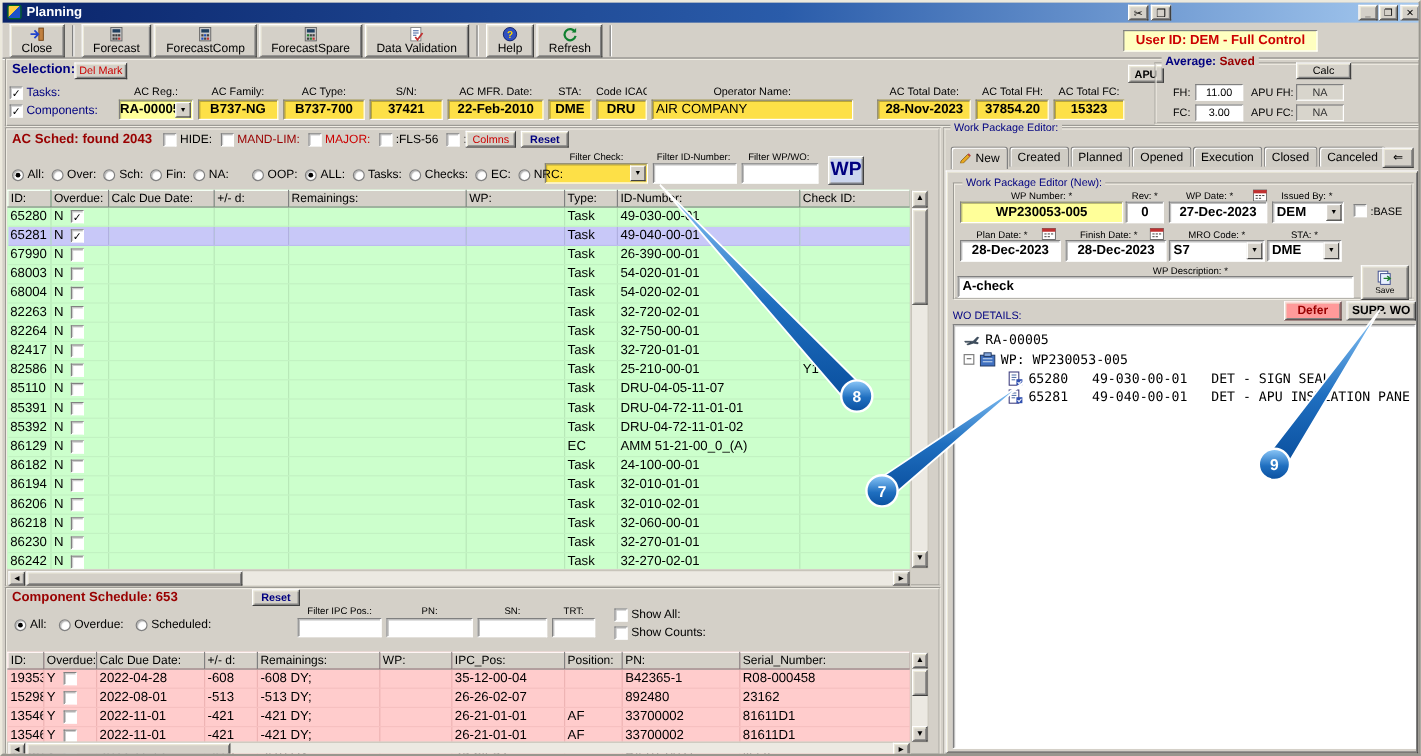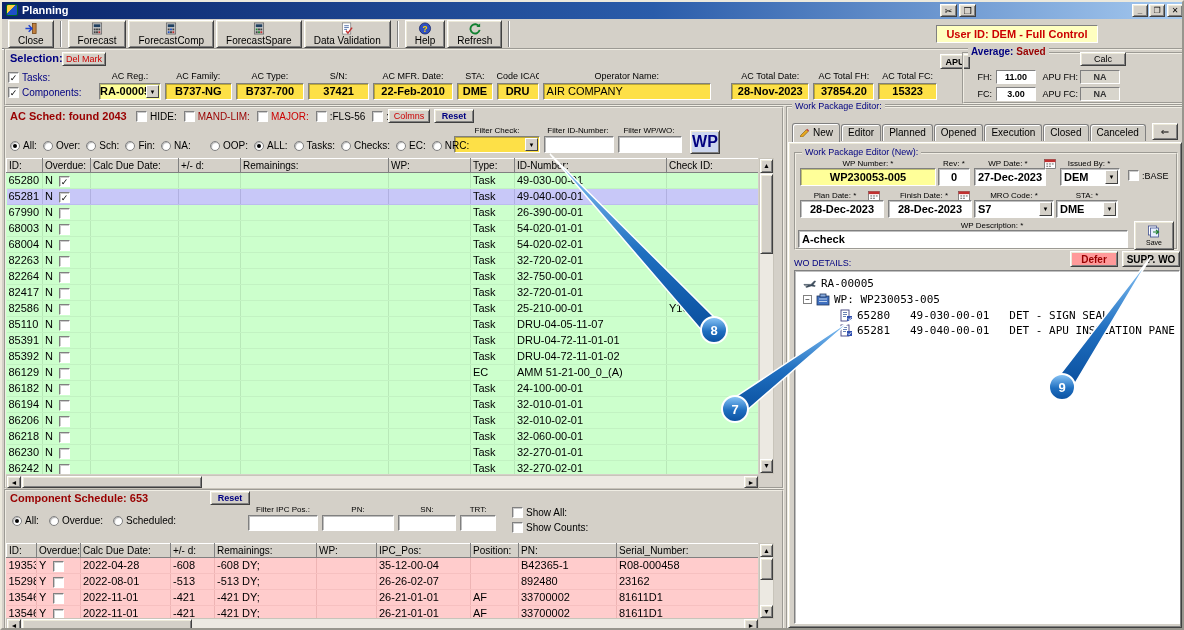--- a/index.html
+++ b/index.html
@@ -35,21 +35,21 @@
   .rd.on::after { content:""; position:absolute; left:2px; top:2px; width:4px; height:4px; border-radius:50%; background:#000; }
   .cbitem,.ritem { display:inline-flex; align-items:center; gap:3px; font-size:10px; white-space:nowrap; }
   .selfields { display:flex; gap:4px; }
   .selfield-label { font-size:9px; text-align:center; height:13px; line-height:13px; white-space:nowrap; overflow:hidden; }
   .selfield-box { height:17px; line-height:15px; text-align:center; font-weight:bold; font-size:11px; background:#fde047; border:1px solid; border-color:#808080 #fff #fff #808080; box-shadow: inset 1px 1px 0 rgba(0,0,0,.25); overflow:hidden; white-space:nowrap; position:relative; }
   .selfield-box.left { text-align:left; padding-left:3px; font-weight:normal; }
   .dd { position:absolute; right:1px; top:1px; bottom:1px; width:13px; background:#d4d0c8; border:1px solid; border-color:#fff #404040 #404040 #fff; font-size:6px; line-height:13px; text-align:center; }
   .combo { position:relative; padding-right:14px; }
 
   .avg-label-box { font-size:9px; text-align:right; }
-  .avg-val { height:14px; font-size:9px; font-weight:bold; text-align:center; line-height:12px; background:#fff; border:1px solid; border-color:#808080 #fff #fff #808080; }
+  .avg-val { height:14px; font-size:9px; font-weight:normal; text-align:center; line-height:12px; background:#fff; border:1px solid; border-color:#808080 #fff #fff #808080; }
   .avg-val.na { background:#d8d5cc; color:#333; }
 
   
   table.grid { border-collapse:collapse; table-layout:fixed; font-size:11px; width:100%; }
   table.grid th { background:#d4d0c8; border:1px solid; border-color:#fff #808080 #808080 #fff; font-weight:normal; text-align:left; padding:0 2px; font-size:10px; height:14px; overflow:hidden; white-space:nowrap; }
   table.grid td { height:15px; line-height:15px; padding:0 2px; overflow:hidden; white-space:nowrap; }
   .acrow td { background:#ccffcc; border-right:1px solid #b8e8b8; border-bottom:1px solid #c2f2c2; }
   .acrow.sel td { background:#c8c8f8; border-right:1px solid #b0b0e0; border-bottom:1px solid #bcbcee; }
   .comprow td { background:#ffcccc; border-right:1px solid #eeb4b4; border-bottom:1px solid #f6c0c0; }
   .ovd { display:inline-block; width:14px; }
@@ -57,21 +57,21 @@
   
   .sbtrack { background:#ece9e2; border:1px solid #c8c4ba; }
   .sbbtn { position:absolute; font-size:7px; line-height:11px; text-align:center; }
   .sbthumb { position:absolute; background:#d4d0c8; border:1px solid; border-color:#fff #404040 #404040 #fff; box-shadow: inset 1px 1px 0 #ece9d8, inset -1px -1px 0 #808080; }
 
   
   .gblabel { position:absolute; background:#d4d0c8; padding:0 3px; font-size:9px; color:#000080; white-space:nowrap; }
   .flabel { position:absolute; font-size:8px; text-align:center; white-space:nowrap; overflow:hidden; }
 
   
-  .tabs { display:flex; align-items:center; }
+  .tabs { display:flex; align-items:flex-start; }
   .tab { display:inline-flex; align-items:center; gap:3px; height:17px; padding:0 6px; border:1px solid #808080; border-bottom:none; border-radius:3px 3px 0 0; background:#cfccc4; font-size:10px; margin-right:1px; box-shadow: inset 1px 1px 0 #fff; }
   .tab.selected { background:#d4d0c8; height:19px; position:relative; z-index:2; font-weight:normal; }
   .tab .tabicon svg { width:11px; height:11px; }
 
   .wpfield { position:absolute; height:18px; line-height:16px; text-align:center; font-weight:bold; font-size:11px; background:#fff; border:1px solid; border-color:#808080 #fff #fff #808080; box-shadow: inset 1px 1px 0 rgba(0,0,0,.25); white-space:nowrap; overflow:hidden; }
   .cal svg { width:12px; height:11px; vertical-align:-2px; }
   .descfield { position:absolute; height:18px; font-weight:bold; font-size:11px; padding:0 3px; background:#fff; border:1px solid; border-color:#808080 #fff #fff #808080; box-shadow: inset 1px 1px 0 rgba(0,0,0,.25); font-family:"Liberation Sans",sans-serif; }
 
   
   .tree { background:#fff; border:1px solid; border-color:#808080 #fff #fff #808080; box-shadow: inset 1px 1px 0 rgba(0,0,0,.25); font-family:"DejaVu Sans Mono",monospace; font-size:11px; overflow:hidden; }
@@ -744,21 +744,21 @@
 
   <div class="abs tabs" style="left:790px;top:120px;height:20px;">
       <span class="tab selected">
         <span class="tabicon"><svg viewBox="0 0 12 12">
             <path d="M2 10 L8 4 L10 6 L4 12 L1.5 12.2 Z" fill="#e8a820" stroke="#805810" stroke-width="0.7"></path>
             <path d="M8 4 L10 6 L11 5 L9 3 Z" fill="#c04040"></path>
           </svg></span>
         <span>New</span>
       </span>
       <span class="tab">
-        <span>Editor</span>
+        <span>Created</span>
       </span>
       <span class="tab">
         <span>Planned</span>
       </span>
       <span class="tab">
         <span>Opened</span>
       </span>
       <span class="tab">
         <span>Execution</span>
       </span>
@@ -780,21 +780,21 @@
   <div class="abs flabel" style="left:970px;top:157px;width:72px;">WP Date: *</div>
   <span class="abs cal" style="left:1042px;top:155px;"><svg viewBox="0 0 13 12">
         <rect x="0.5" y="1.5" width="12" height="10" fill="#ffffff" stroke="#606060" stroke-width="0.8"></rect>
         <rect x="0.5" y="1.5" width="12" height="3" fill="#c03030"></rect>
         <path d="M2.5 6.5 h2 M5.5 6.5 h2 M8.5 6.5 h2 M2.5 9 h2 M5.5 9 h2" stroke="#404040" stroke-width="0.9"></path>
       </svg></span>
   <div class="abs flabel" style="left:1056px;top:157px;width:62px;">Issued By: *</div>
 
   <div class="wpfield" style="left:798px;top:166px;width:136px;background:#ffff99;">WP230053-005</div>
   <div class="wpfield" style="left:936px;top:166px;width:32px;">0</div>
-  <div class="wpfield" style="left:972px;top:166px;width:72px;">27-Dec-2023</div>
+  <div class="wpfield" style="left:972px;top:166px;width:82px;">27-Dec-2023</div>
   <div class="wpfield combo" style="left:1058px;top:166px;width:60px;text-align:left;padding-left:3px;"><span>DEM</span><span class="dd">▼</span></div>
   <div class="abs cbitem" style="left:1126px;top:168px;">
       <span class="cb"></span>
       <span style="font-size:9px;">:BASE</span>
     </div>
 
   <div class="abs flabel" style="left:798px;top:189px;width:70px;">Plan Date: *</div>
   <span class="abs cal" style="left:866px;top:187px;"><svg viewBox="0 0 13 12">
         <rect x="0.5" y="1.5" width="12" height="10" fill="#ffffff" stroke="#606060" stroke-width="0.8"></rect>
         <rect x="0.5" y="1.5" width="12" height="3" fill="#c03030"></rect>

